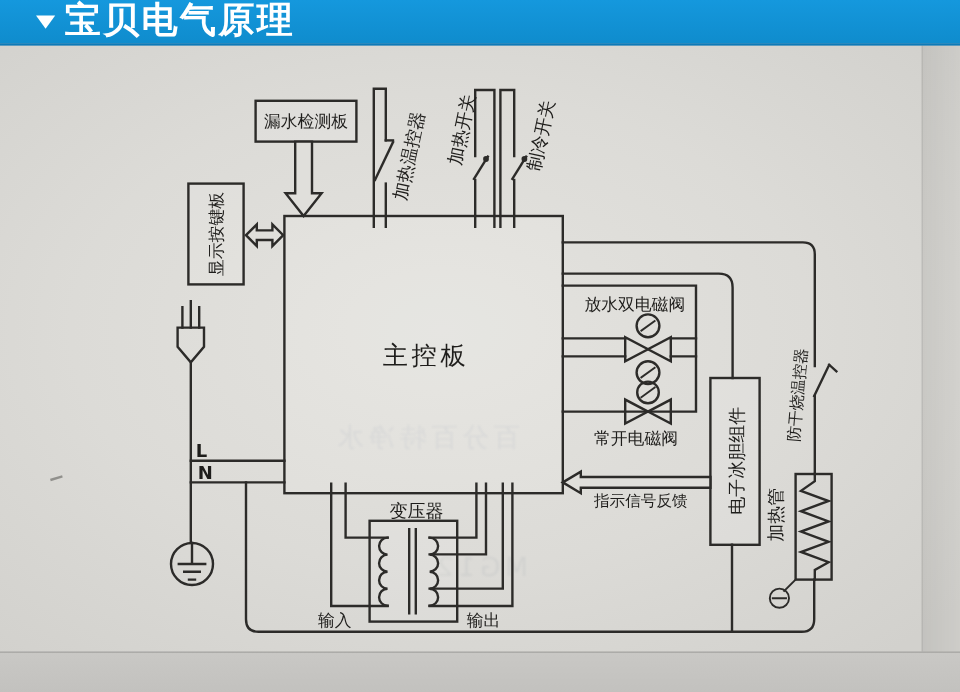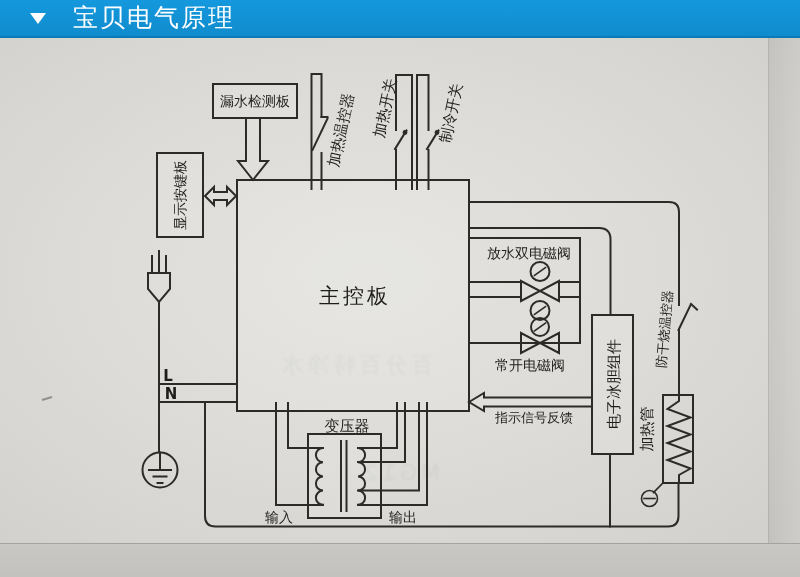--- a/index.html
+++ b/index.html
@@ -14,22 +14,22 @@
     background:linear-gradient(180deg,#1598dd 0%,#0f8ccd 100%);
     border-bottom:2px solid #0d7ab8;
     display:flex;align-items:center;z-index:5;box-sizing:border-box;
   }
   .collapse-tri{
     width:0;height:0;margin-left:30px;
     border-left:8px solid transparent;border-right:8px solid transparent;
     border-top:11px solid #ffffff;cursor:pointer;
   }
   .header-title{
-    color:#ffffff;font-size:25px;font-weight:normal;letter-spacing:2px;
-    margin-left:27px;line-height:38px;white-space:nowrap;
+    color:#ffffff;font-size:30px;font-weight:bold;letter-spacing:2px;
+    margin-left:8px;line-height:38px;white-space:nowrap;
   }
   
   .photo{
     position:absolute;left:0;top:38px;width:800px;height:539px;
     background:radial-gradient(ellipse 560px 360px at 46% 44%, #e4e3df 0%, #dcdbd7 55%, #d2d1cd 100%);
   }
   .page-edge-right{
     position:absolute;top:38px;left:768px;width:32px;height:505px;
     background:linear-gradient(90deg,rgba(0,0,0,0.07),rgba(0,0,0,0.02));
     border-left:1px solid rgba(60,60,60,0.18);

